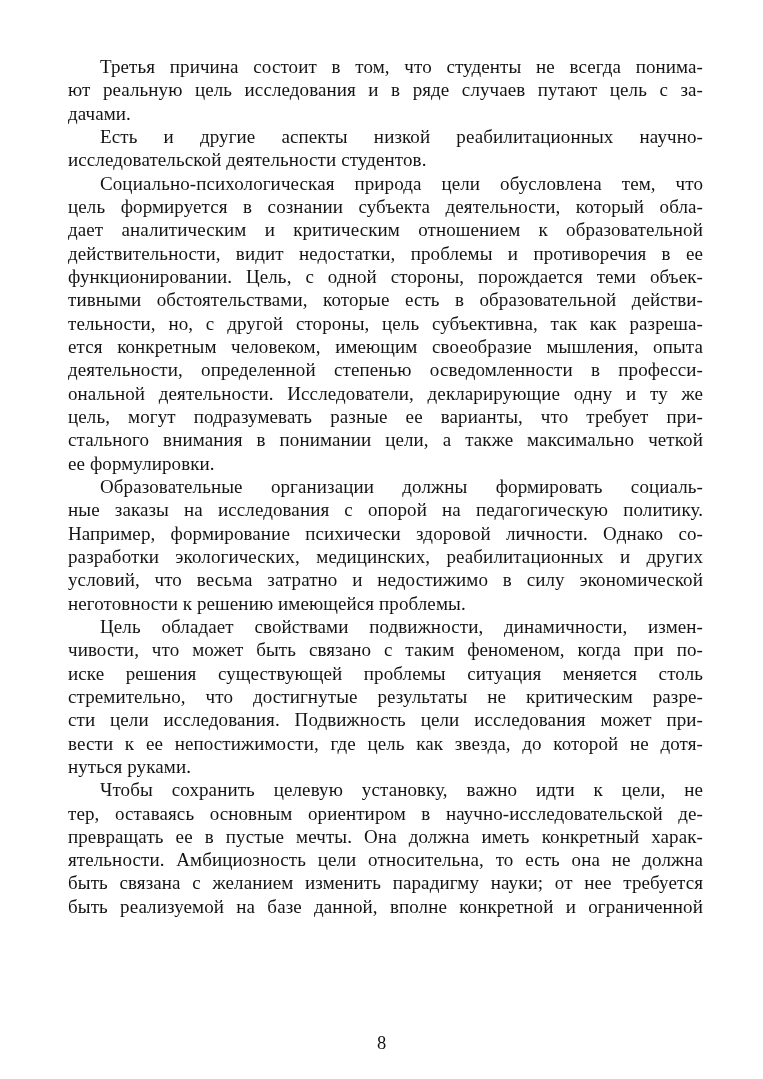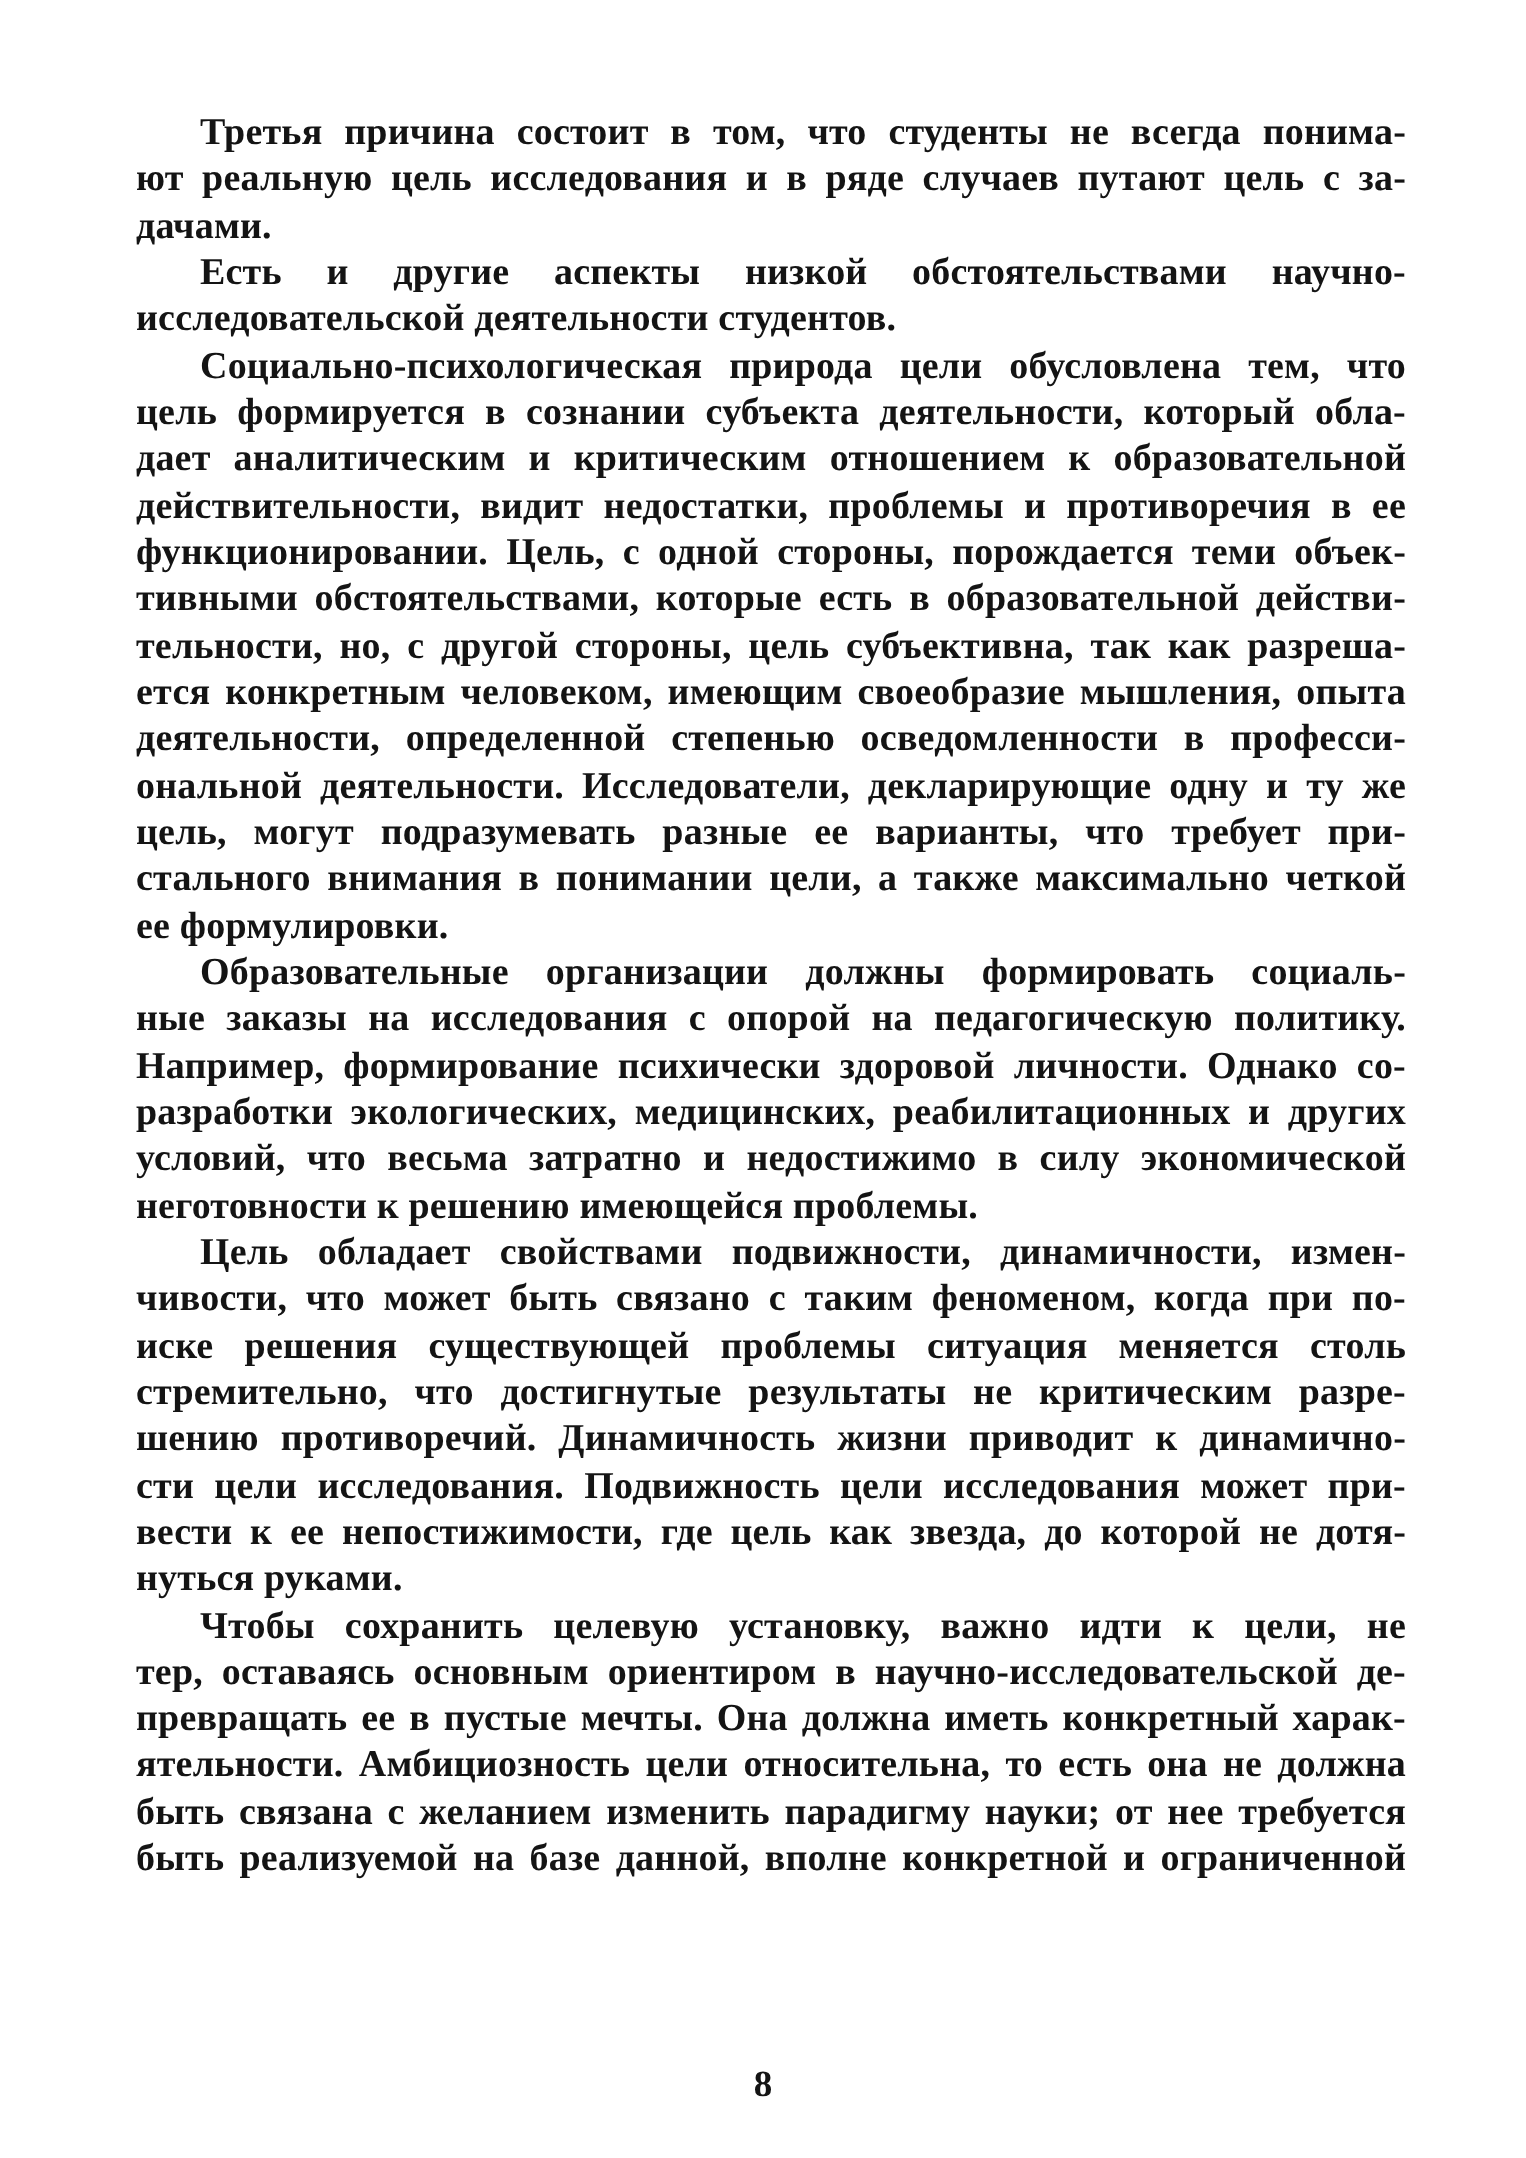--- a/index.html
+++ b/index.html
@@ -9,21 +9,20 @@
   }
   .page {
     position: relative;
     width: 763px;
     height: 1079px;
     margin: 0 auto;
     background: #ffffff;
     overflow: hidden;
     font-family: "Liberation Serif", "DejaVu Serif", serif;
     color: #141414;
-    font-weight: bold;
   }
   .text-block {
     position: absolute;
     left: 68px;
     top: 55px;
     width: 635px;
     font-size: 19px;
     line-height: 23.33px;
     letter-spacing: 0.1px;
   }
@@ -58,21 +57,21 @@
 <body>
 
 <div class="page">
   <div class="text-block" id="text-block">
       <div class="para">
         <div class="line first">Третья причина состоит в том, что студенты не всегда понима-</div>
         <div class="line">ют реальную цель исследования и в ряде случаев путают цель с за-</div>
         <div class="line last">дачами.</div>
       </div>
       <div class="para">
-        <div class="line first">Есть и другие аспекты низкой обстоятельствами научно-</div>
+        <div class="line first">Есть и другие аспекты низкой реабилитационных научно-</div>
         <div class="line last">исследовательской деятельности студентов.</div>
       </div>
       <div class="para">
         <div class="line first">Социально-психологическая природа цели обусловлена тем, что</div>
         <div class="line">цель формируется в сознании субъекта деятельности, который обла-</div>
         <div class="line">дает аналитическим и критическим отношением к образовательной</div>
         <div class="line">действительности, видит недостатки, проблемы и противоречия в ее</div>
         <div class="line">функционировании. Цель, с одной стороны, порождается теми объек-</div>
         <div class="line">тивными обстоятельствами, которые есть в образовательной действи-</div>
         <div class="line">тельности, но, с другой стороны, цель субъективна, так как разреша-</div>
@@ -89,21 +88,20 @@
         <div class="line">Например, формирование психически здоровой личности. Однако со-</div>
         <div class="line">разработки экологических, медицинских, реабилитационных и других</div>
         <div class="line">условий, что весьма затратно и недостижимо в силу экономической</div>
         <div class="line last">неготовности к решению имеющейся проблемы.</div>
       </div>
       <div class="para">
         <div class="line first">Цель обладает свойствами подвижности, динамичности, измен-</div>
         <div class="line">чивости, что может быть связано с таким феноменом, когда при по-</div>
         <div class="line">иске решения существующей проблемы ситуация меняется столь</div>
         <div class="line">стремительно, что достигнутые результаты не критическим разре-</div>
-        <div class="line">шению противоречий. Динамичность жизни приводит к динамично-</div>
         <div class="line">сти цели исследования. Подвижность цели исследования может при-</div>
         <div class="line">вести к ее непостижимости, где цель как звезда, до которой не дотя-</div>
         <div class="line last">нуться руками.</div>
       </div>
       <div class="para">
         <div class="line first">Чтобы сохранить целевую установку, важно идти к цели, не</div>
         <div class="line">тер, оставаясь основным ориентиром в научно-исследовательской де-</div>
         <div class="line">превращать ее в пустые мечты. Она должна иметь конкретный харак-</div>
         <div class="line">ятельности. Амбициозность цели относительна, то есть она не должна</div>
         <div class="line">быть связана с желанием изменить парадигму науки; от нее требуется</div>

